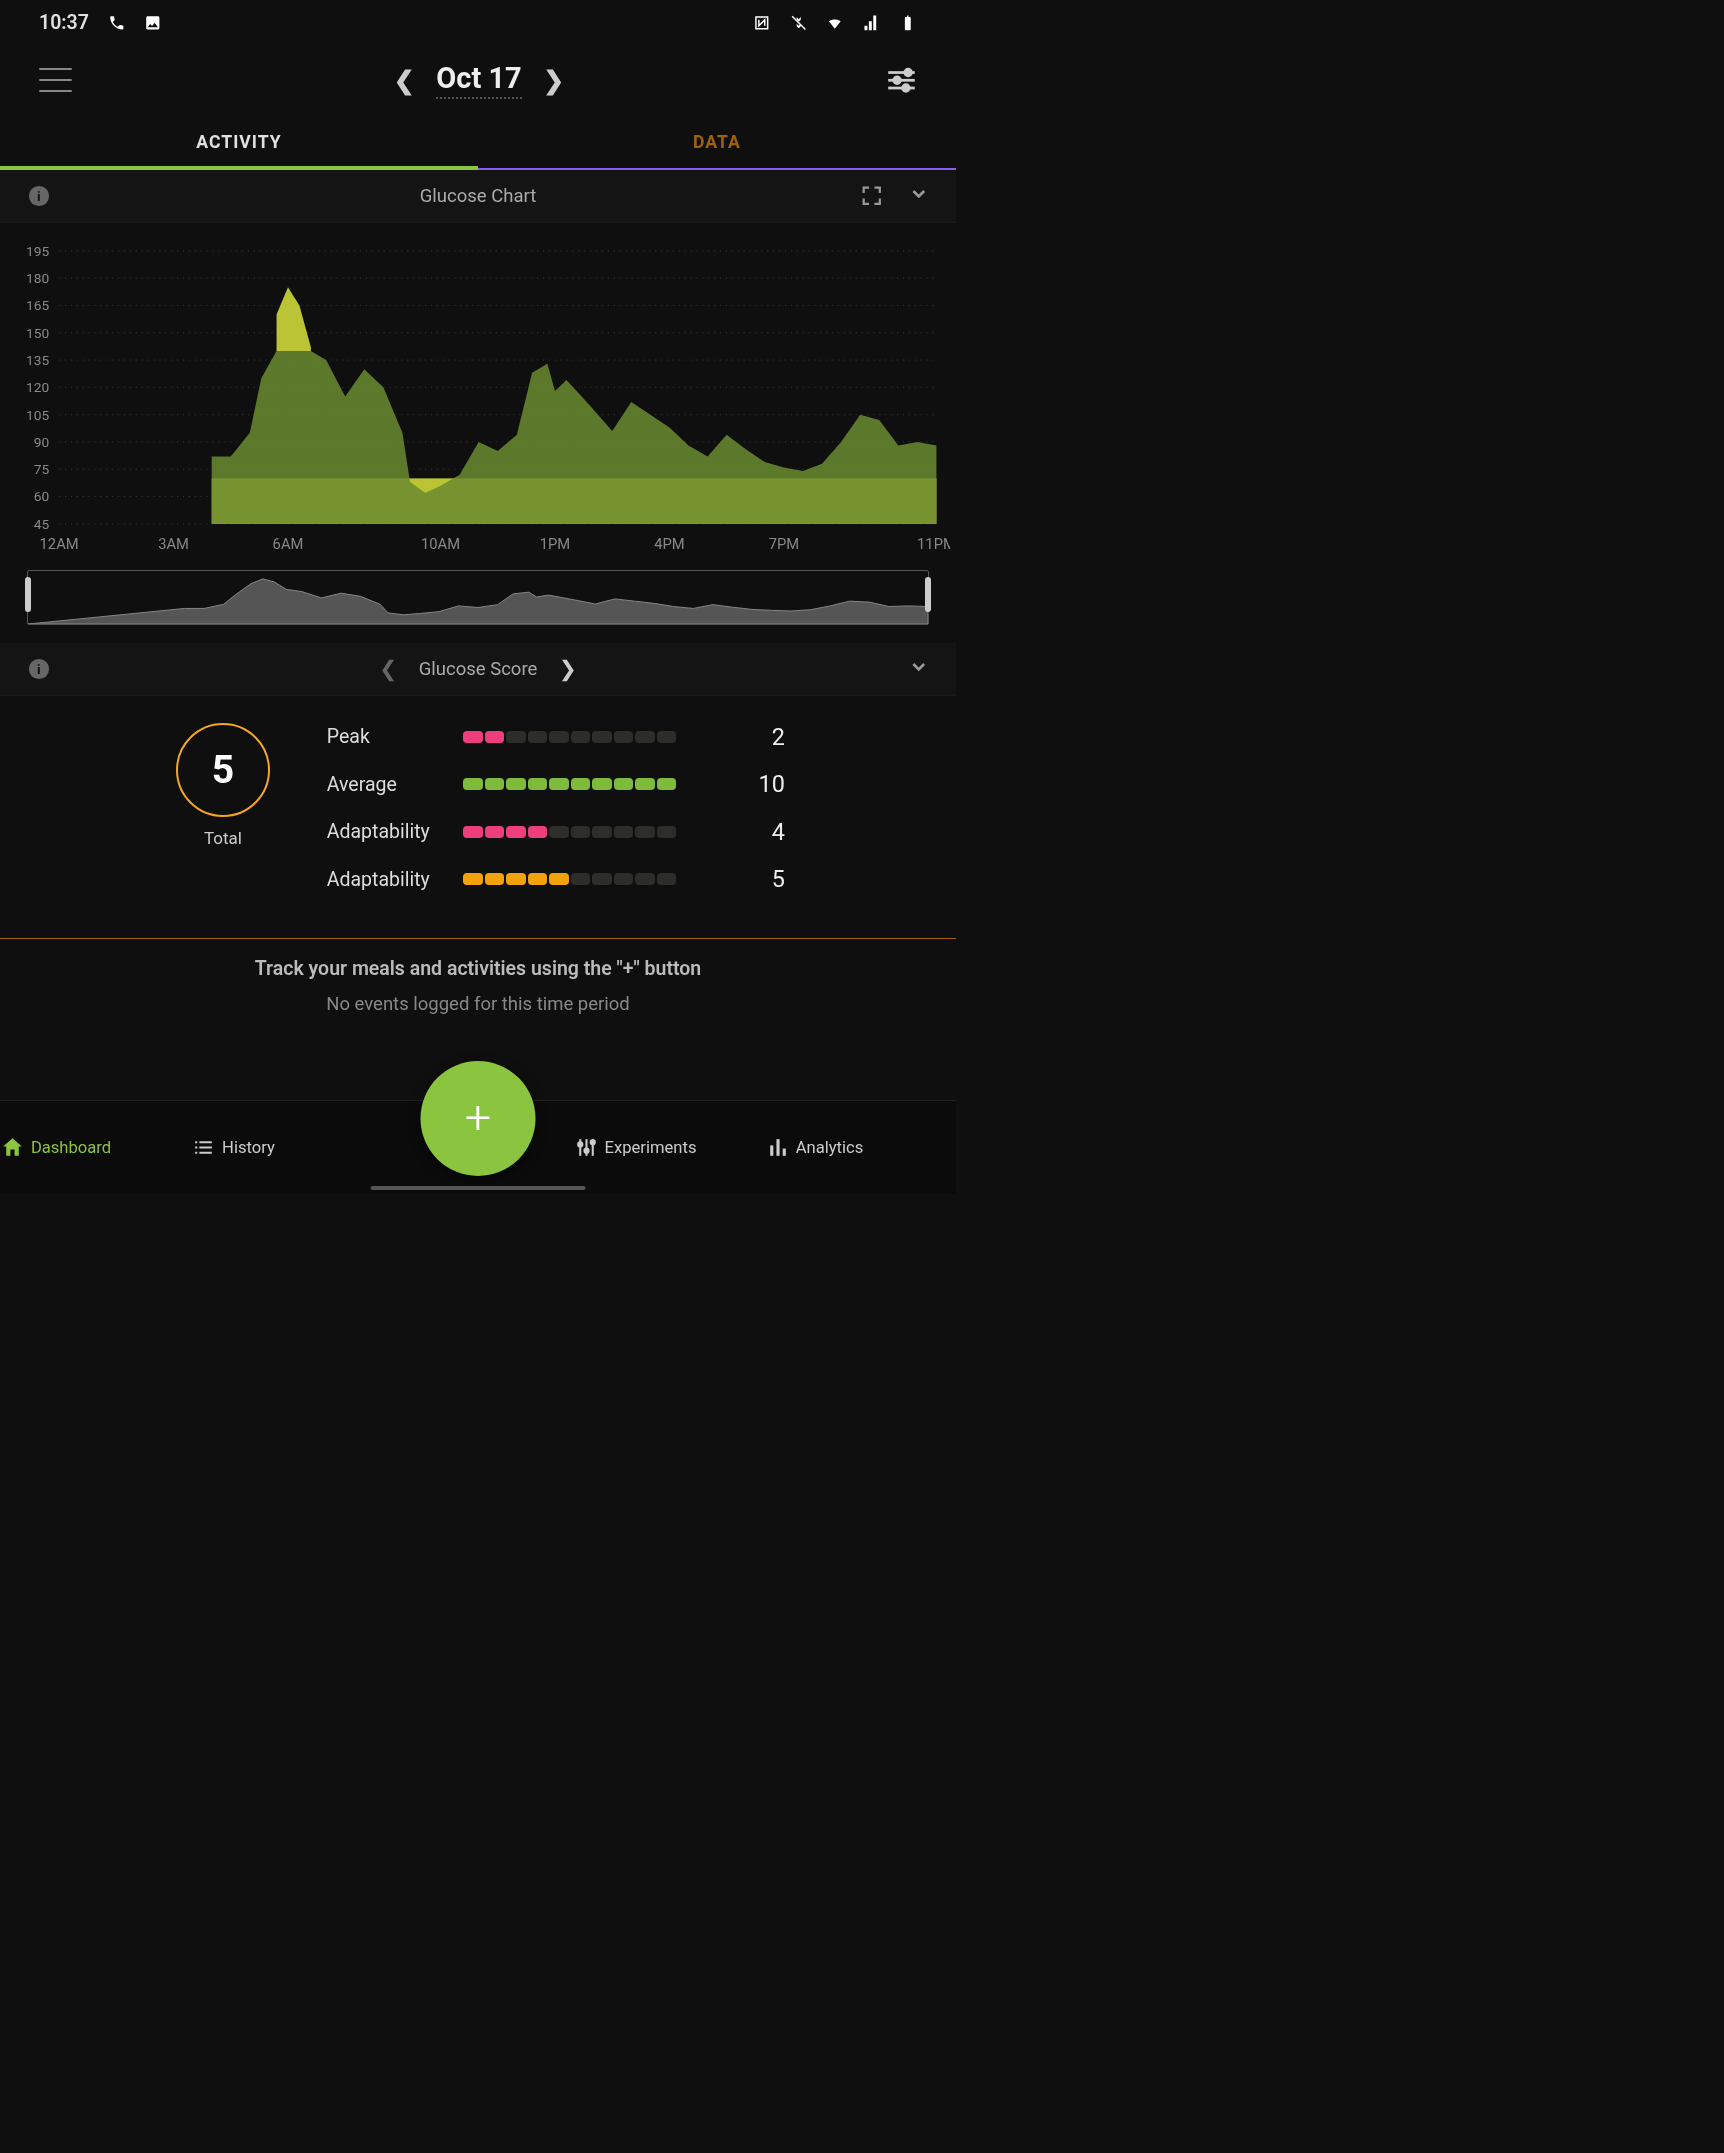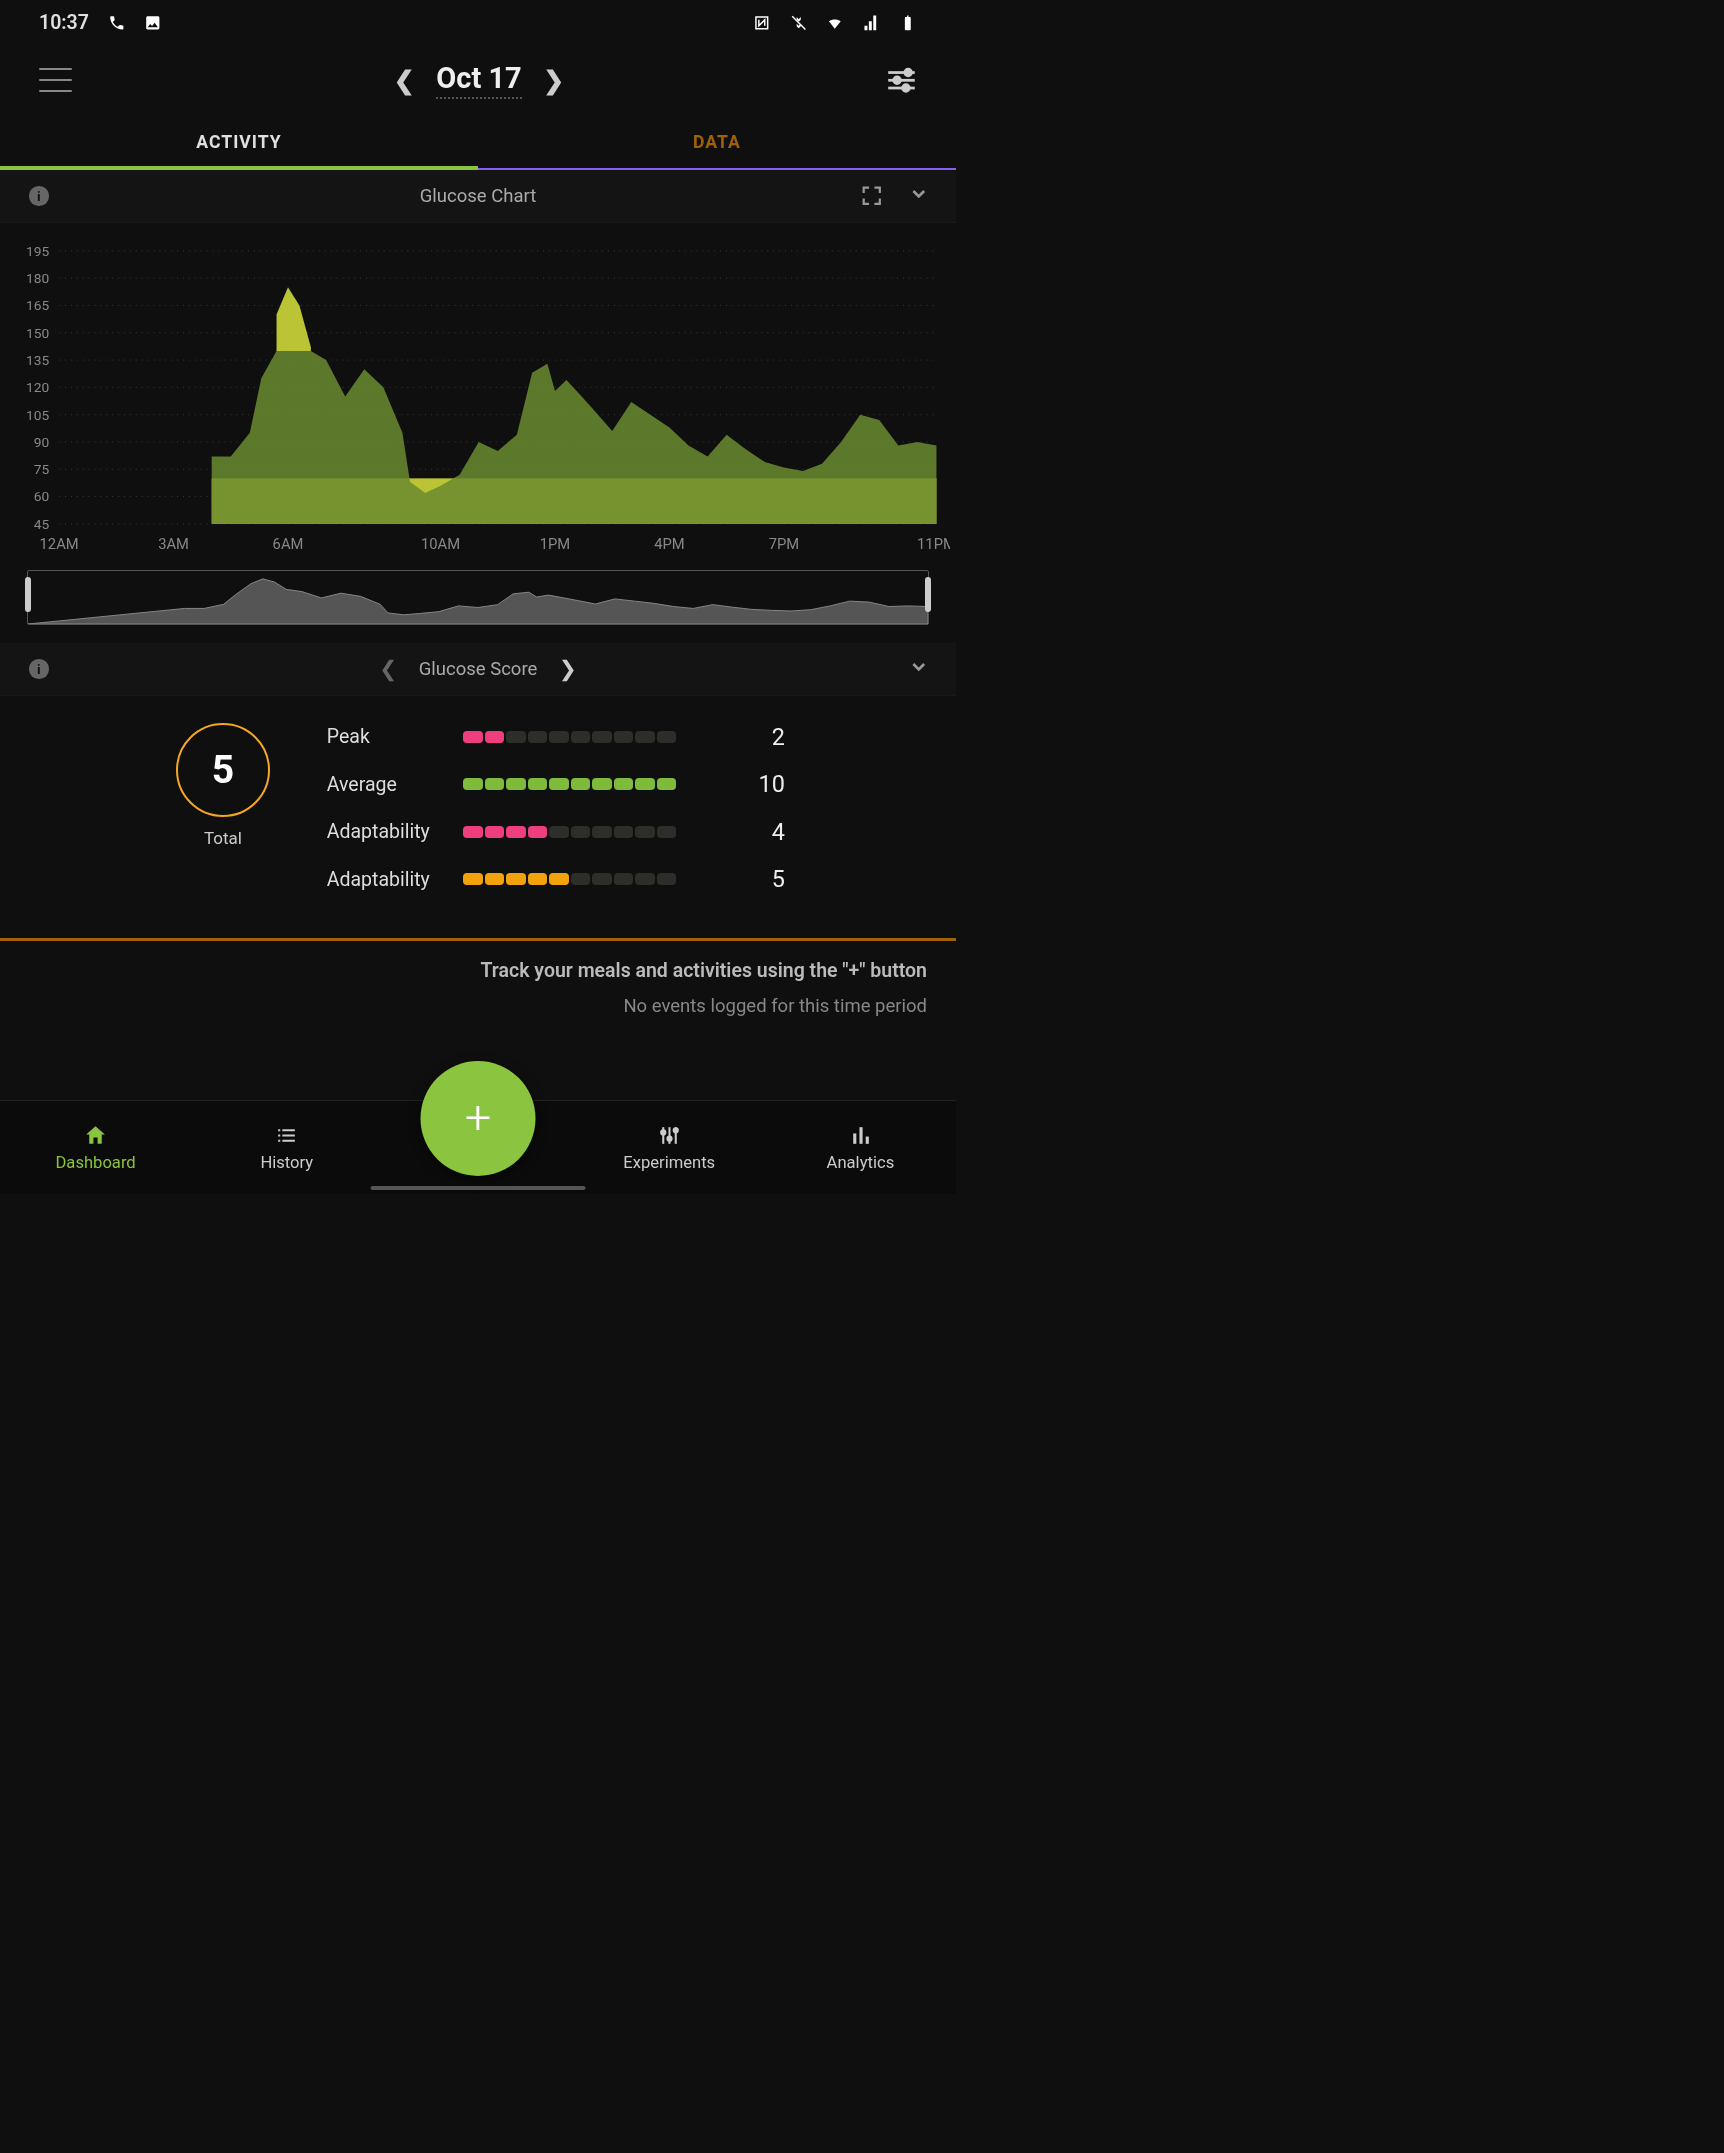--- a/index.html
+++ b/index.html
@@ -57,27 +57,27 @@
   .score-row{display:flex;align-items:center;gap:19.5px}
   .sr-label{width:117px;font-size:19.5px;color:#ddd}
   .sr-segs{display:flex;gap:2px;flex:1}
   .seg{width:19.5px;height:11.7px;border-radius:3.9px;background:#2b2e29}
   .seg.pink{background:#ef3e7e}
   .seg.green{background:#7fbb3b}
   .seg.orange{background:#f2a20c}
   .sr-val{width:31px;text-align:right;font-size:23.4px;color:#eee}
 
   
-  .cta{text-align:right;padding:17.6px 29px 59px 29px;border-top:3px solid #a16207;margin-top:9.8px}
+  .cta{text-align:center;padding:17.6px 29px 59px 29px;border-top:1px solid #a16207;margin-top:9.8px}
   .cta-main{font-size:19.5px;font-weight:600;color:#bbb;margin-bottom:13.7px}
   .cta-sub{font-size:18.5px;color:#888}
 
   
   .bottom-nav{position:absolute;bottom:0;left:0;right:0;height:94px;background:#0b0b0b;display:flex;align-items:center;border-top:1px solid #222}
-  .bn-item{flex:1;display:flex;flex-direction:column;align-items:center;gap:5.9px;color:#ccc;font-size:16.6px;cursor:pointer}
+  .bn-item{flex:1;display:flex;flex-direction:row;align-items:center;gap:5.9px;color:#ccc;font-size:16.6px;cursor:pointer}
   .bn-item.active{color:#8bc53f}
   .bn-icon{height:25px;display:flex;align-items:center;justify-content:center}
   .fab{position:absolute;left:50%;transform:translateX(-50%);bottom:17.6px;width:115px;height:115px;border-radius:50%;background:#8bc53f;display:flex;align-items:center;justify-content:center;cursor:pointer;box-shadow:0 3.9px 11.7px rgba(0,0,0,0.5)}
   .fab .plus{color:#fff;font-size:47px;font-weight:300;margin-top:-3.9px}
   .home-ind{position:absolute;bottom:3.9px;left:50%;transform:translateX(-50%);width:215px;height:3.9px;background:#555;border-radius:2px}
 </style>
 </head>
 <body>
 
 <div class="status-bar">

